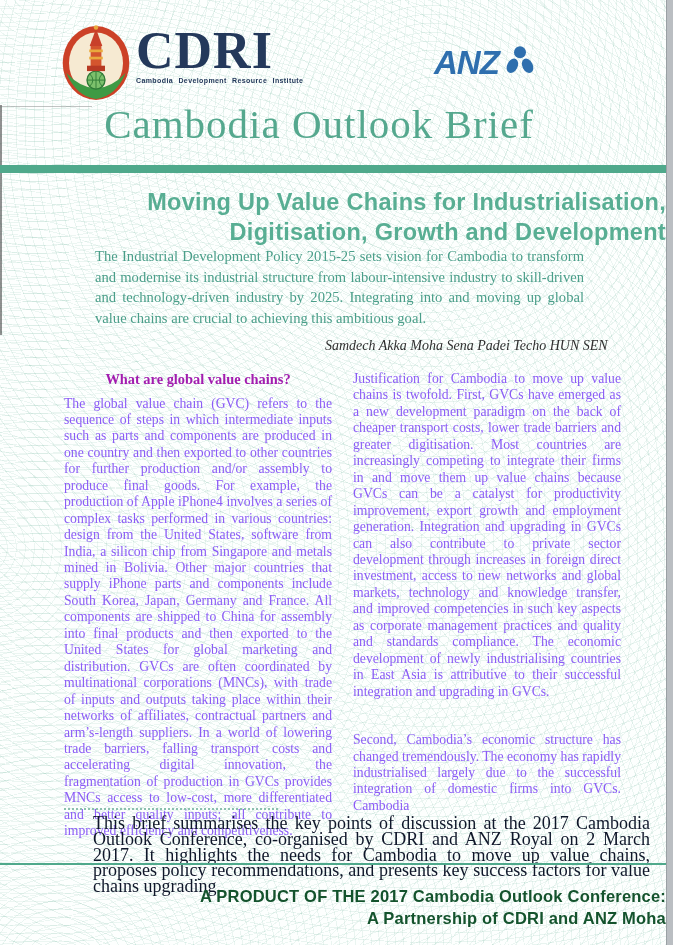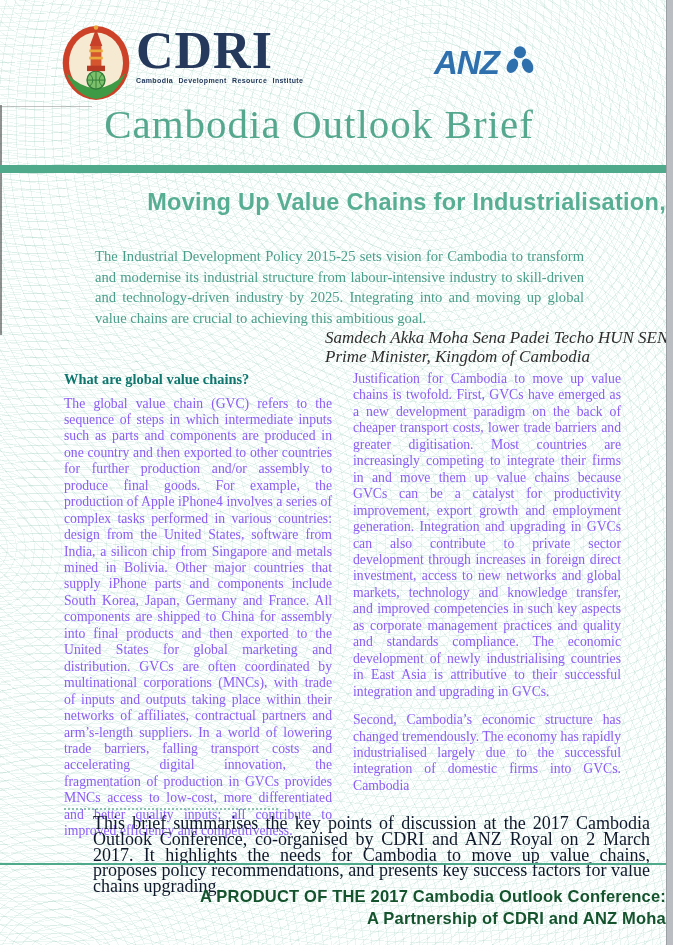--- a/index.html
+++ b/index.html
@@ -72,36 +72,37 @@
     font-family:"Liberation Sans", sans-serif; font-weight:bold;
     font-size:23.5px; line-height:30px; color:#58ae93; letter-spacing:.3px;
   }
 
   
   .quote {
     position:absolute; top:246px; left:95px; width:489px;
     font-size:14.6px; line-height:20.6px; color:#4a9e89;
     text-align:justify;
   }
-  .attribution { position:absolute; top:328px; left:325px; font-style:italic;
-    font-size:17px; line-height:19px; color:#2e2e2e; }
+  .attribution { position:absolute; top:336px; left:325px; font-style:italic;
+    font-size:14px; line-height:19px; color:#2e2e2e; }
 
   
   .col { position:absolute; top:371px; width:268px; }
   .col-left  { left:64px; }
   .col-right { left:353px; }
   .col-heading {
-    font-weight:bold; font-size:14.4px; line-height:17.5px; color:#0f766e;
+    font-weight:bold; font-size:14.4px; line-height:17.5px; color:#a21caf;
     margin-bottom:7px;
+    text-align:center;
   }
   .body-para {
     font-size:13.7px; line-height:16.45px; color:#8b5cf6;
     text-align:justify;
   }
-  .body-para + .body-para { margin-top:12px; }
+  .body-para + .body-para { margin-top:32px; }
 
   .dotted-sep { position:absolute; top:808px; left:64px; width:214px;
     border-top:2px dotted #8cc0af; }
   .footnote {
     position:absolute; top:816px; left:64px; width:557px;
     font-size:18px; line-height:15.8px; color:#0f172a; text-align:justify;margin-left:29px;
   }
   .footer-line { position:absolute; top:863px; left:0; width:666px; height:2px; background:#4fa98b; }
   .footer-banner {
     position:absolute; top:885px; left:0; width:666px; text-align:right;
@@ -150,26 +151,26 @@
 </div>
 
 <div class="masthead">
   <div class="masthead-title">Cambodia Outlook Brief</div>
   <div class="masthead-reflection">Cambodia Outlook Brief</div>
 </div>
 <div class="divider-bar"></div>
 
 <div class="article-title">
   <div>Moving Up Value Chains for Industrialisation,</div>
+  <div>Digitisation, Growth and Development</div>
 </div>
 
 <div class="quote">The Industrial Development Policy 2015-25 sets vision for Cambodia to transform and modernise its industrial structure from labour-intensive industry to skill-driven and technology-driven industry by 2025. Integrating into and moving up global value chains are crucial to achieving this ambitious goal.</div>
 <div class="attribution">
   <div>Samdech Akka Moha Sena Padei Techo HUN SEN</div>
-  <div>Prime Minister, Kingdom of Cambodia</div>
 </div>
 
 <div class="col col-left">
   <div class="col-heading">What are global value chains?</div>
   <div class="body-para">The global value chain (GVC) refers to the sequence of steps in which intermediate inputs such as parts and components are produced in one country and then exported to other countries for further production and/or assembly to produce final goods. For example, the production of Apple iPhone4 involves a series of complex tasks performed in various countries: design from the United States, software from India, a silicon chip from Singapore and metals mined in Bolivia. Other major countries that supply iPhone parts and components include South Korea, Japan, Germany and France. All components are shipped to China for assembly into final products and then exported to the United States for global marketing and distribution. GVCs are often coordinated by multinational corporations (MNCs), with trade of inputs and outputs taking place within their networks of affiliates, contractual partners and arm’s-length suppliers. In a world of lowering trade barriers, falling transport costs and accelerating digital innovation, the fragmentation of production in GVCs provides MNCs access to low-cost, more differentiated and better quality inputs; all contribute to improved efficiency and competitiveness.</div>
 </div>
 <div class="col col-right">
   <div class="body-para">Justification for Cambodia to move up value chains is twofold. First, GVCs have emerged as a new development paradigm on the back of cheaper transport costs, lower trade barriers and greater digitisation. Most countries are increasingly competing to integrate their firms in and move them up value chains because GVCs can be a catalyst for productivity improvement, export growth and employment generation. Integration and upgrading in GVCs can also contribute to private sector development through increases in foreign direct investment, access to new networks and global markets, technology and knowledge transfer, and improved competencies in such key aspects as corporate management practices and quality and standards compliance. The economic development of newly industrialising countries in East Asia is attributive to their successful integration and upgrading in GVCs.</div>
   <div class="body-para">Second, Cambodia’s economic structure has changed tremendously. The economy has rapidly industrialised largely due to the successful integration of domestic firms into GVCs. Cambodia</div>
 </div>

